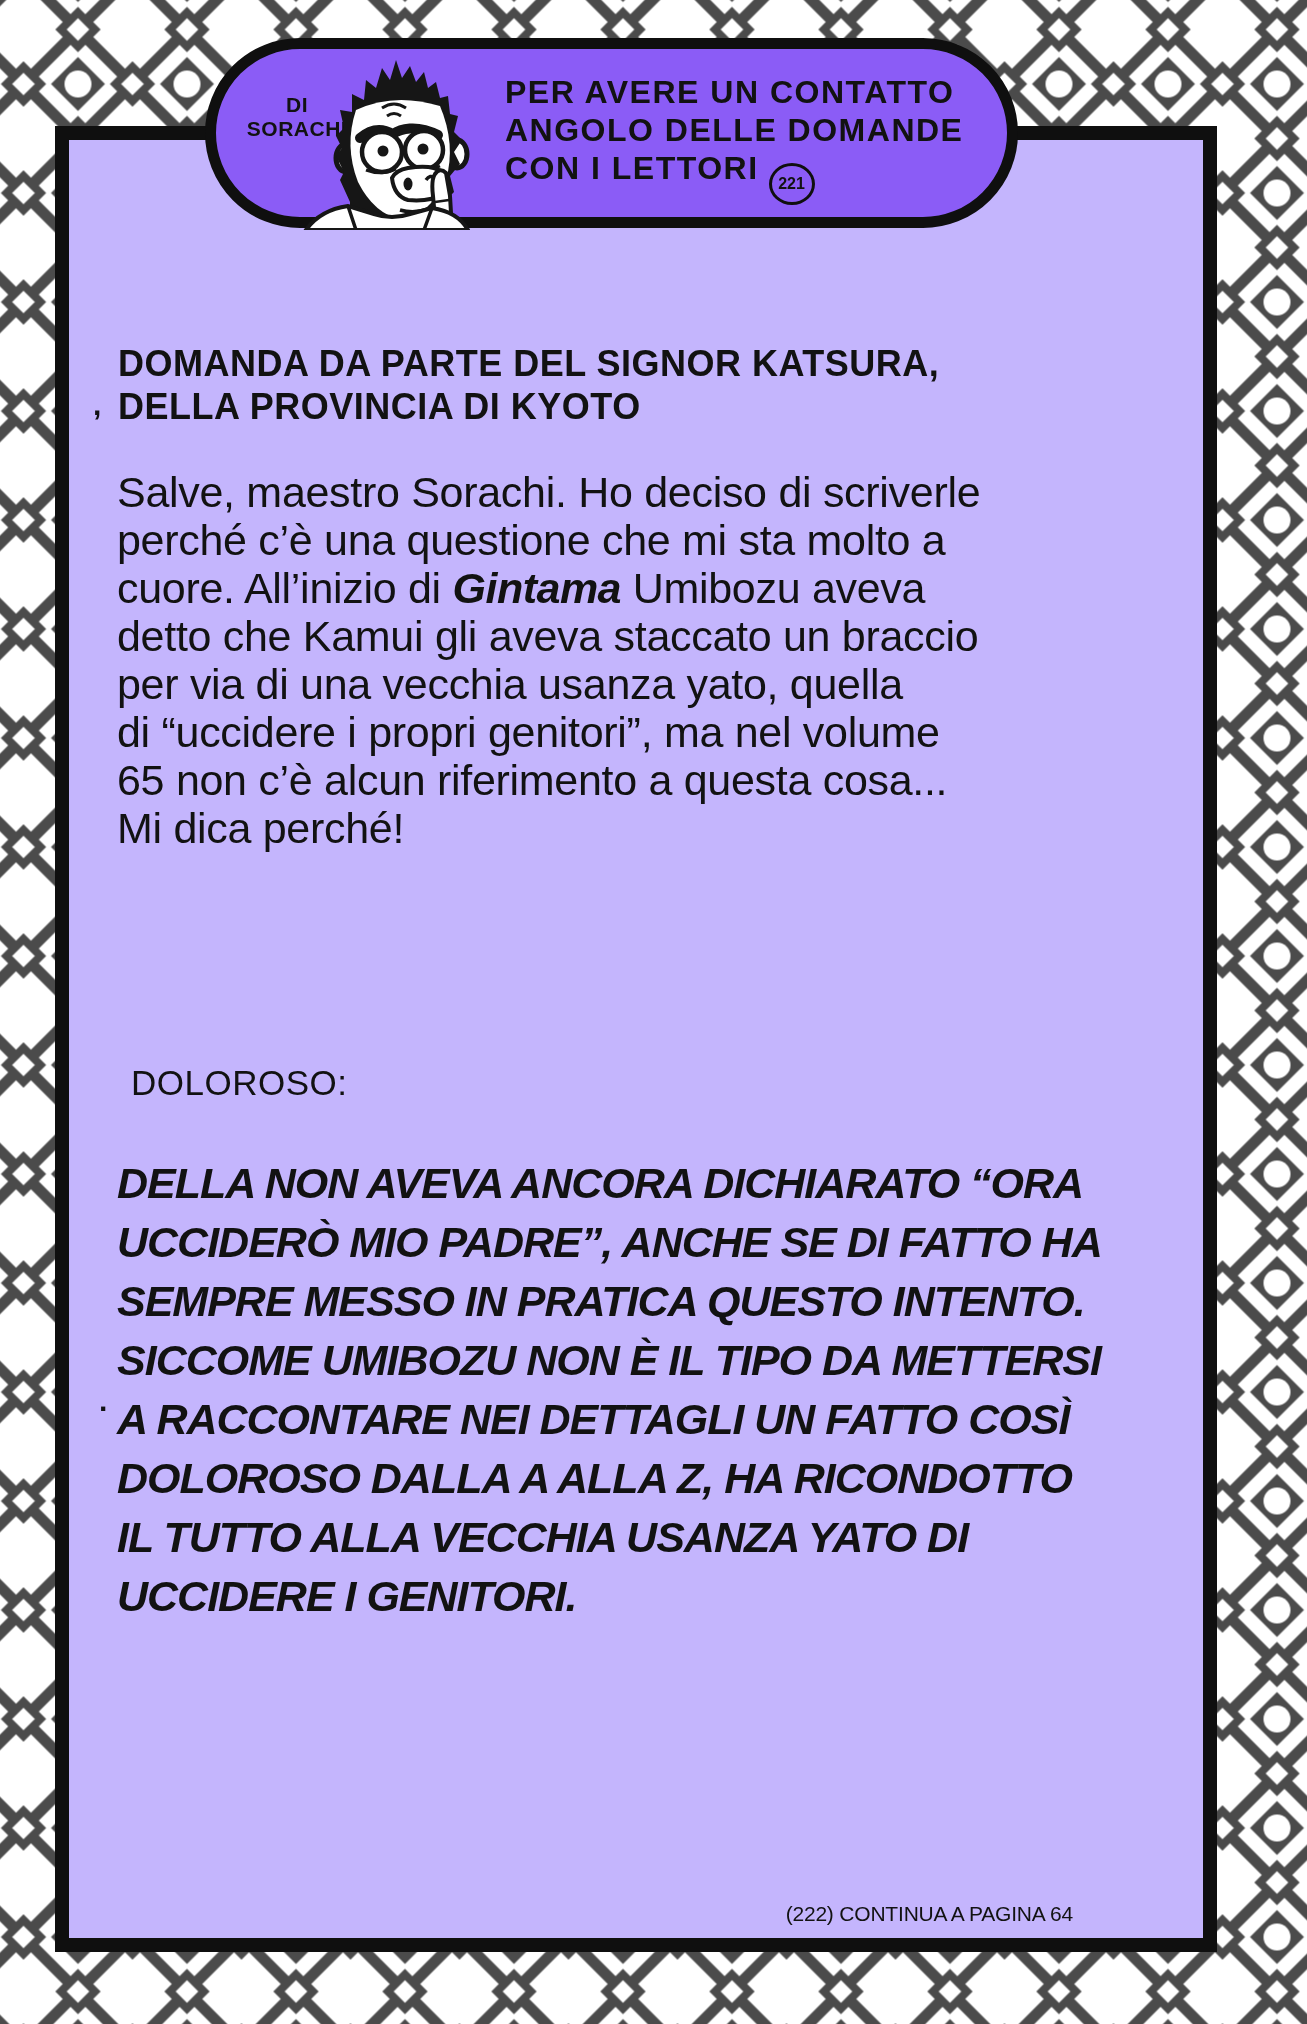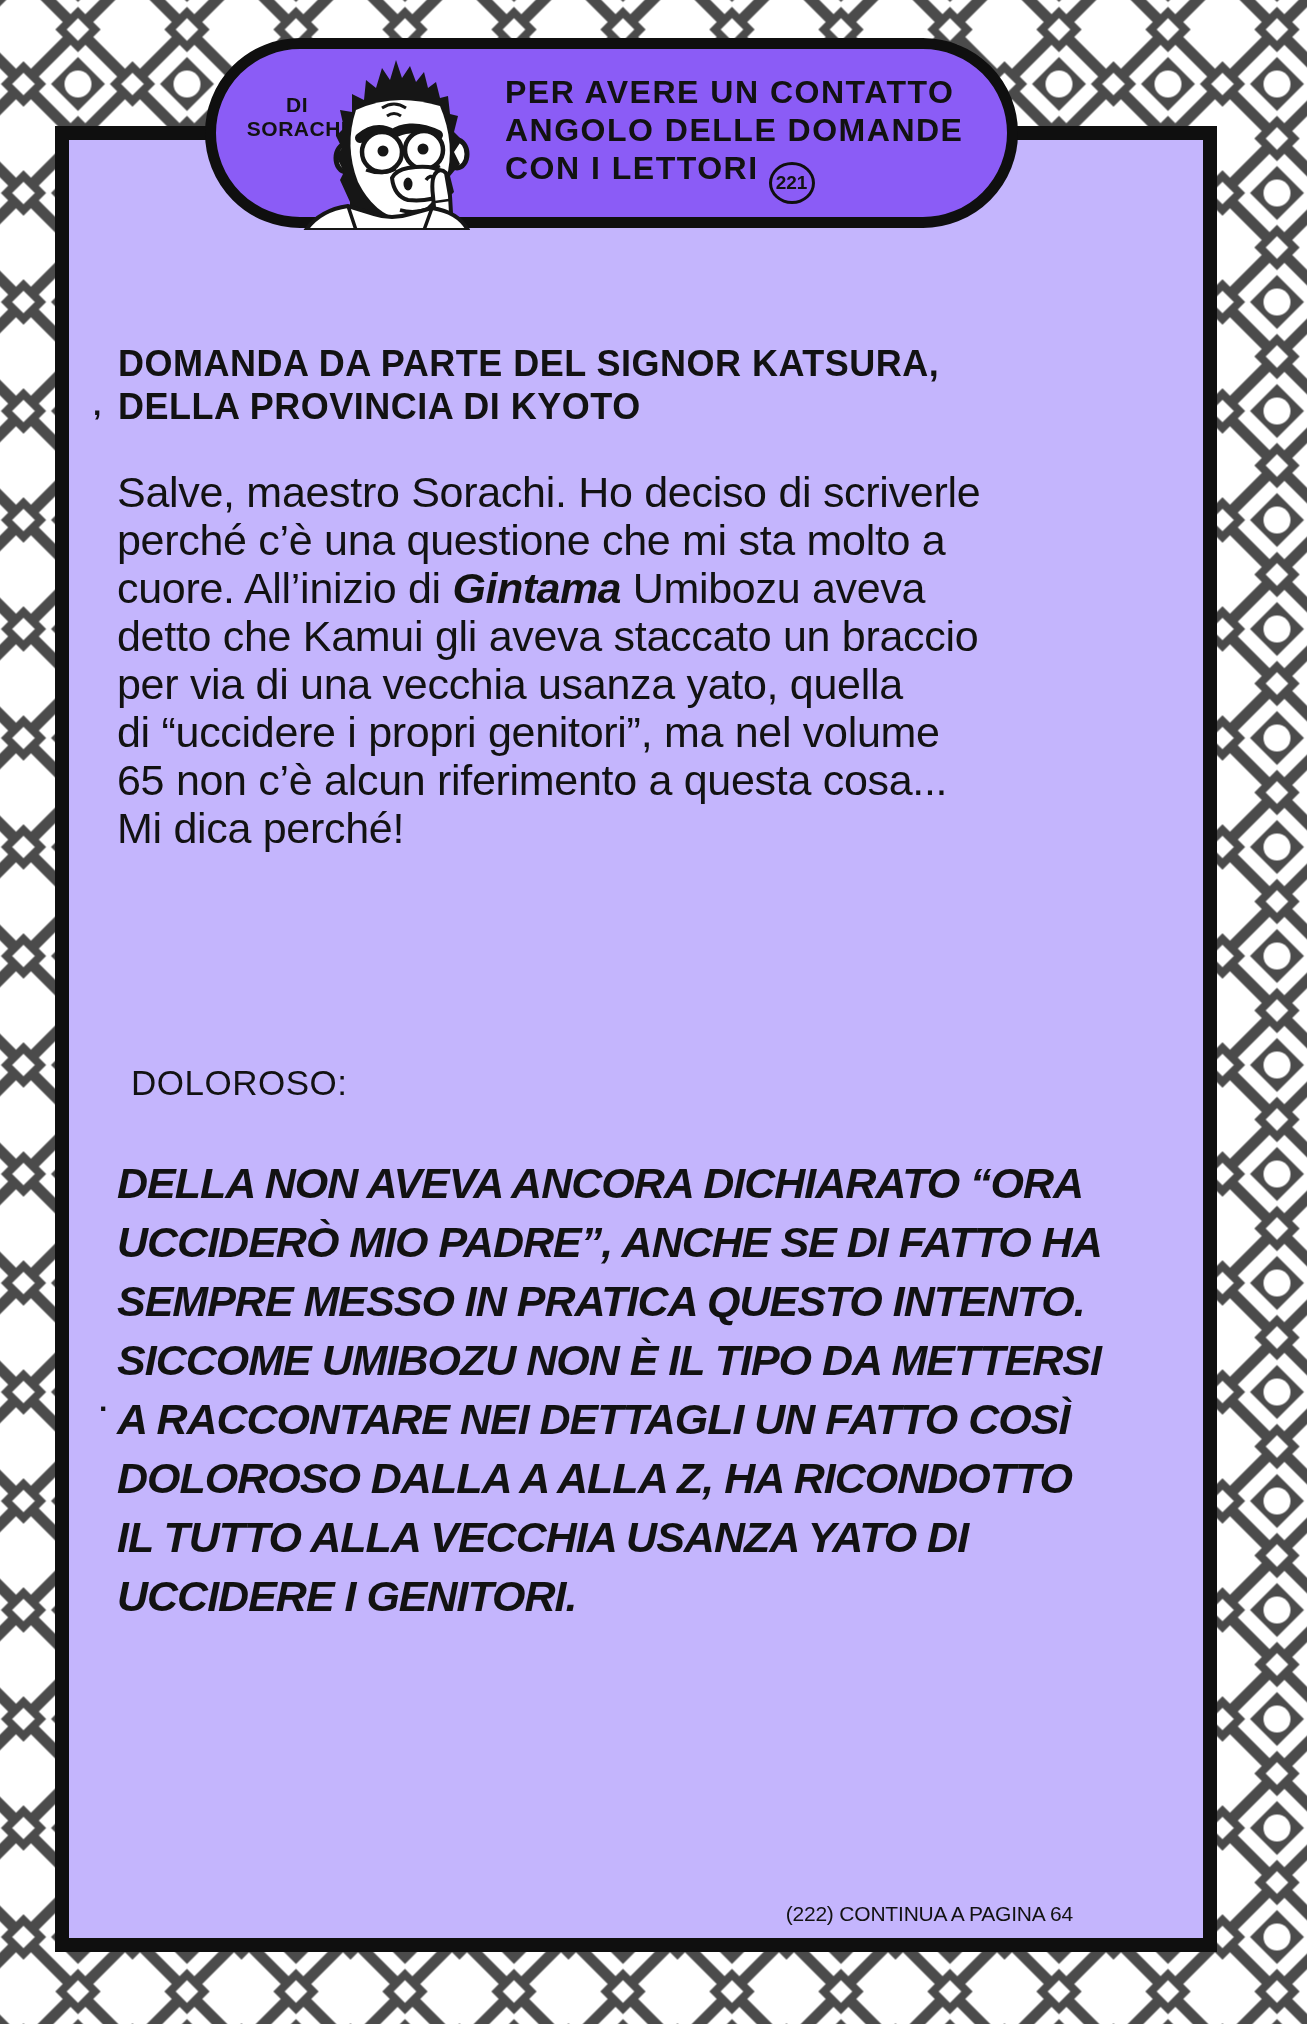--- a/index.html
+++ b/index.html
@@ -40,21 +40,21 @@
     position:absolute;left:289px;top:24px;
     font-size:32px;font-weight:bold;line-height:38px;
     letter-spacing:1.5px;white-space:nowrap;
   }
   .corner-title .line{display:block;}
   .issue-badge{
     display:inline-flex;align-items:center;justify-content:center;
     box-sizing:border-box;
     width:46px;height:42px;
     border:3.5px solid #0f0f0f;border-radius:50%;
-    font-size:19px;font-weight:bold;letter-spacing:0;
+    font-size:16px;font-weight:bold;letter-spacing:0;
     margin-left:10px;vertical-align:-10px;
   }
   .gorilla{position:absolute;left:300px;top:52px;width:170px;height:178px;z-index:3;}
 
   
   .q-heading{
     position:absolute;left:49px;top:202px;
     font-size:36px;font-weight:bold;line-height:43px;
     letter-spacing:0.5px;white-space:pre-line;
   }

